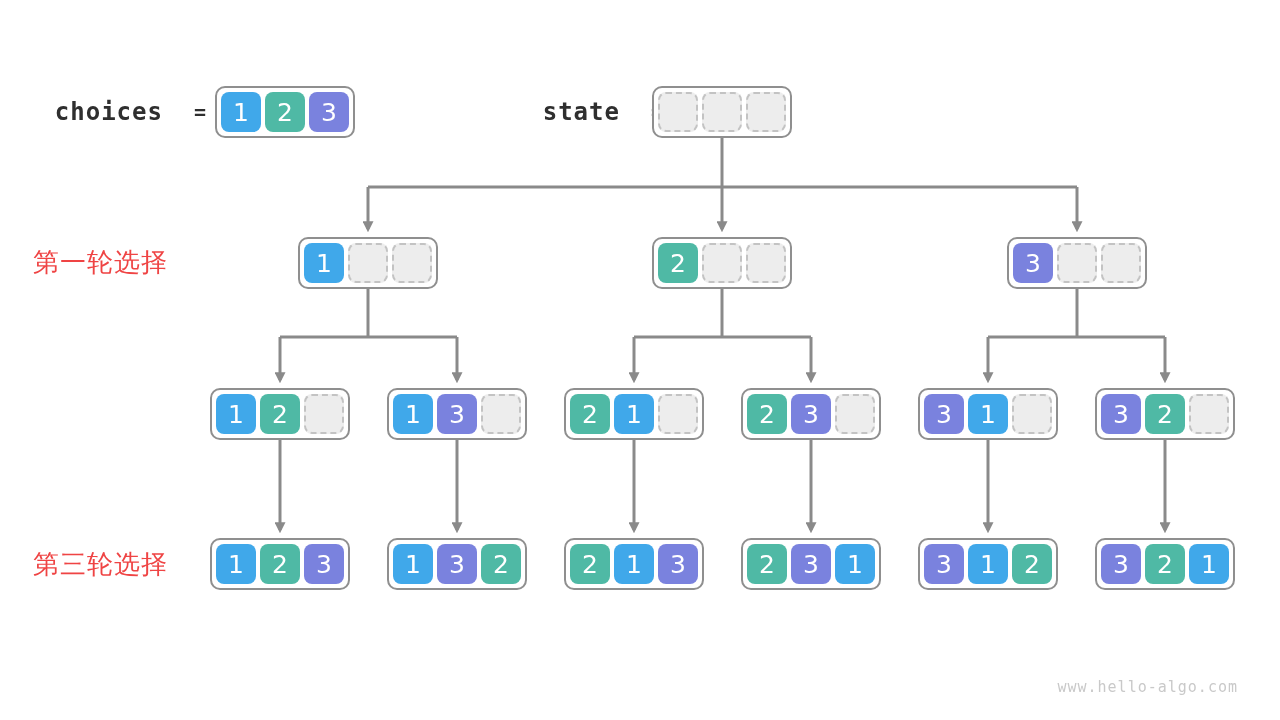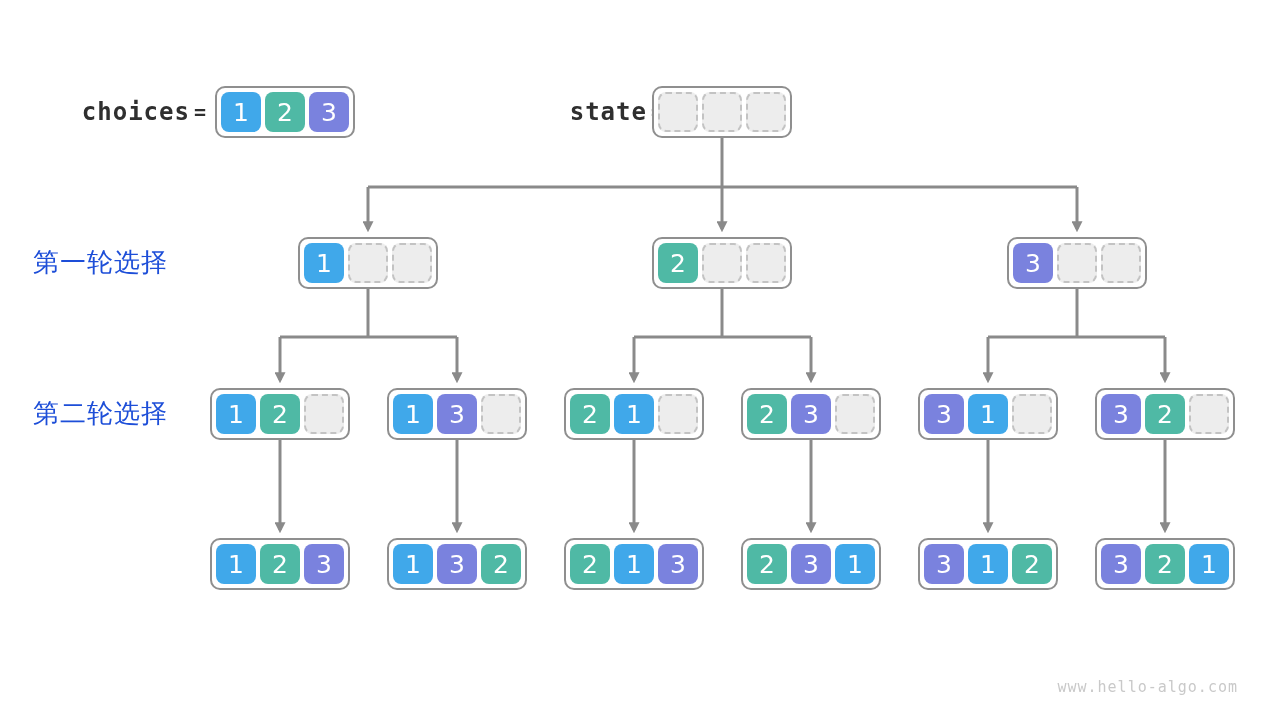--- a/index.html
+++ b/index.html
@@ -1,24 +1,24 @@
 <!DOCTYPE html>
 <html><head>
 <meta charset="utf-8">
 <style>
   html,body{margin:0;padding:0;background:#fff;}
   #canvas{position:relative;width:1280px;height:720px;background:#ffffff;overflow:hidden;
           font-family:"Liberation Sans",sans-serif;}
   .mono{font-family:"DejaVu Sans Mono",monospace;}
   .connectors{position:absolute;left:0;top:0;}
   .cline{stroke:#8a8a8a;stroke-width:3;fill:none;}
-  .expr{position:absolute;display:flex;justify-content:flex-end;align-items:center;gap:4px;height:34px;}
+  .expr{position:absolute;display:flex;justify-content:flex-end;align-items:center;gap:31px;height:34px;}
   .expr-label{font-size:24px;font-weight:bold;color:#2f2f2f;letter-spacing:1px;}
   .equals{font-size:20px;font-weight:bold;color:#2f2f2f;}
-  .round-label{position:absolute;left:33px;width:170px;height:32px;font-size:26px;color:#1d4ed8;
+  .round-label{position:absolute;left:33px;width:170px;height:32px;font-size:26px;color:#ef4444;
                font-weight:500;letter-spacing:1px;line-height:32px;}
   .snode{position:absolute;display:flex;gap:4px;padding:4px;border:2px solid #8f8f8f;
          border-radius:10px;background:#ffffff;box-sizing:content-box;}
   .cell{width:40px;height:40px;border-radius:8px;display:flex;align-items:center;justify-content:center;
         font-size:25px;color:#ffffff;font-family:"DejaVu Sans",sans-serif;}
   .cell.empty{background:#ededed;border:2px dashed #c3c3c3;box-sizing:border-box;}
   .watermark{position:absolute;right:42px;top:678px;font-size:15px;color:#c9c9c9;letter-spacing:1px;}
 </style>
 </head>
 <body>
@@ -62,21 +62,21 @@
     <span class="expr-label mono">choices</span>
     <span class="equals mono">=</span>
   </div>
 
   <div class="expr" style="left:483px;top:95px;width:180px">
     <span class="expr-label mono">state</span>
     <span class="equals mono">=</span>
   </div>
 
   <div class="round-label" style="top:246px">第一轮选择</div>
-  <div class="round-label" style="top:397px">第二轮选择</div>
+  <div class="round-label" style="top:548px">第三轮选择</div>
 
   <div class="watermark mono">www.hello-algo.com</div>
 <div class="snode" style="left: 215px; top: 86px;">
       <div class="cell filled" style="background: rgb(64, 168, 234);">1</div>
       <div class="cell filled" style="background: rgb(79, 185, 165);">2</div>
       <div class="cell filled" style="background: rgb(122, 130, 222);">3</div>
     </div>
     <div class="snode" style="left: 652px; top: 86px;">
       <div class="cell empty"></div>
       <div class="cell empty"></div>

